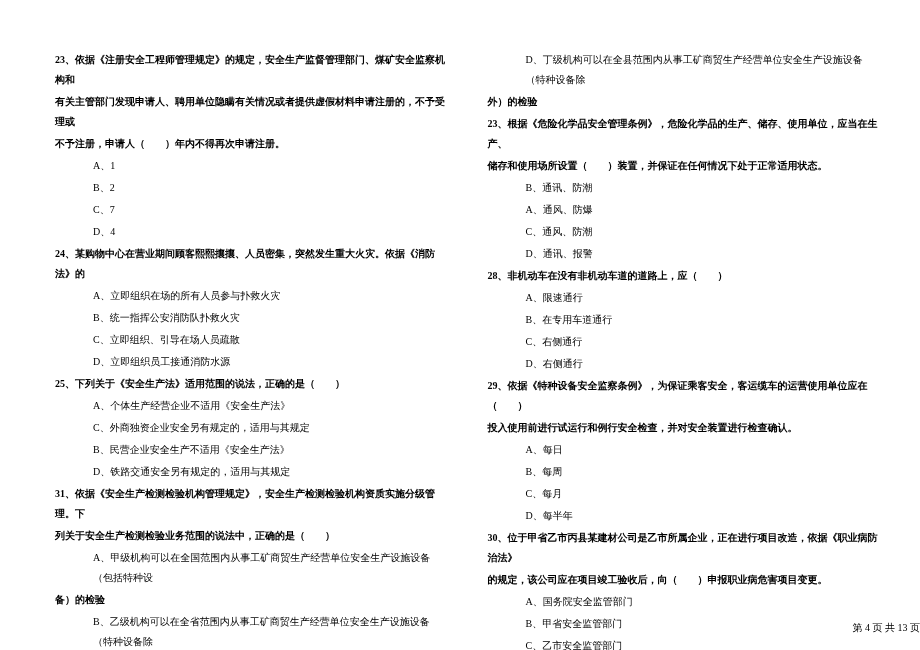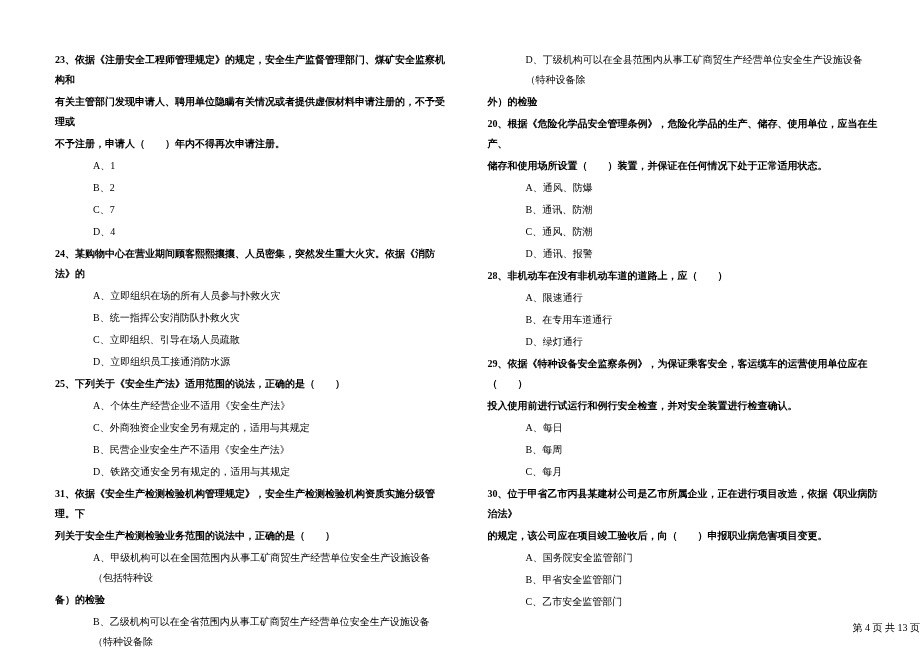--- a/index.html
+++ b/index.html
@@ -76,37 +76,39 @@
     <div class="option">A、甲级机构可以在全国范围内从事工矿商贸生产经营单位安全生产设施设备（包括特种设</div>
     <div class="question-line">备）的检验</div>
     <div class="option">B、乙级机构可以在全省范围内从事工矿商贸生产经营单位安全生产设施设备（特种设备除</div>
 
   </div>
 
   <div class="column">
     <div class="option">D、丁级机构可以在全县范围内从事工矿商贸生产经营单位安全生产设施设备（特种设备除</div>
     <div class="question-line">外）的检验</div>
 
-    <div class="question-line">20、根据《危险化学品安全管理条例》，危险化学品的生产、储存、使用单位，应当在生产、</div>
+    <div class="question-line">23、根据《危险化学品安全管理条例》，危险化学品的生产、储存、使用单位，应当在生产、</div>
     <div class="question-line">储存和使用场所设置（　　）装置，并保证在任何情况下处于正常适用状态。</div>
+    <div class="option">B、通讯、防潮</div>
     <div class="option">A、通风、防爆</div>
-    <div class="option">B、通讯、防潮</div>
     <div class="option">C、通风、防潮</div>
     <div class="option">D、通讯、报警</div>
 
     <div class="question-line">28、非机动车在没有非机动车道的道路上，应（　　）</div>
     <div class="option">A、限速通行</div>
     <div class="option">B、在专用车道通行</div>
-    <div class="option">D、绿灯通行</div>
+    <div class="option">C、右侧通行</div>
+    <div class="option">D、右侧通行</div>
 
     <div class="question-line">29、依据《特种设备安全监察条例》，为保证乘客安全，客运缆车的运营使用单位应在（　　）</div>
     <div class="question-line">投入使用前进行试运行和例行安全检查，并对安全装置进行检查确认。</div>
     <div class="option">A、每日</div>
     <div class="option">B、每周</div>
     <div class="option">C、每月</div>
+    <div class="option">D、每半年</div>
 
     <div class="question-line">30、位于甲省乙市丙县某建材公司是乙市所属企业，正在进行项目改造，依据《职业病防治法》</div>
     <div class="question-line">的规定，该公司应在项目竣工验收后，向（　　）申报职业病危害项目变更。</div>
     <div class="option">A、国务院安全监管部门</div>
     <div class="option">B、甲省安全监管部门</div>
     <div class="option">C、乙市安全监管部门</div>
 
   </div>
 </div>
 

